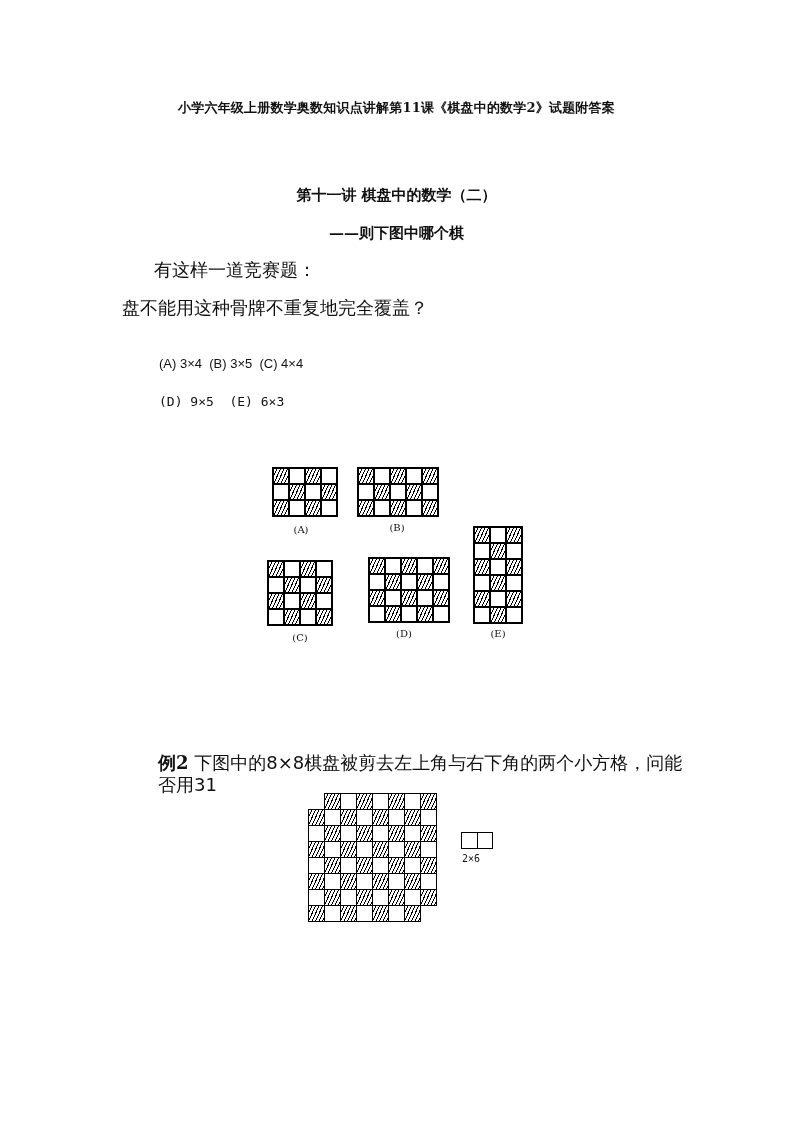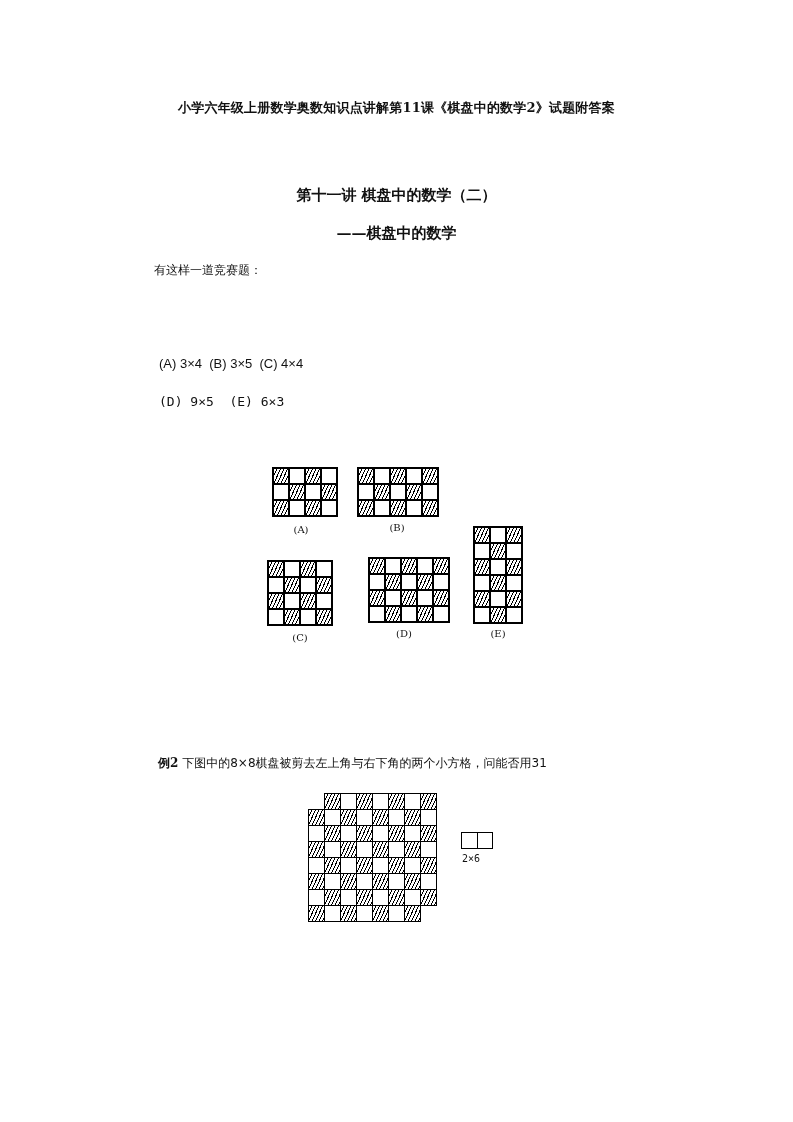--- a/index.html
+++ b/index.html
@@ -2,43 +2,44 @@
 <html><head>
 <meta charset="utf-8">
 <style>
   html, body { margin:0; padding:0; background:#ffffff; }
   body { width:793px; height:1122px; position:relative; overflow:hidden;
          font-family:"DejaVu Sans", "Liberation Sans", sans-serif; color:#111; }
   .abs { position:absolute; }
   .doc-title { left:0; width:793px; top:99px; text-align:center; font-family:"DejaVu Serif","Liberation Serif",serif; font-weight:bold; font-size:13px; letter-spacing:0.2px; }
   .lecture-title { left:0; width:793px; top:186px; text-align:center; font-weight:bold; font-size:15px; font-family:"DejaVu Serif","Liberation Serif",serif; }
   .lecture-sub { left:0; width:793px; top:224px; text-align:center; font-weight:bold; font-size:15px; font-family:"DejaVu Serif","Liberation Serif",serif; }
-  .para { font-size:12px; line-height:22px; }
+  .para { font-size:18px; line-height:22px; }
   .ex-label { font-weight:bold; font-family:"DejaVu Serif","Liberation Serif",serif; }
   .domino-inline { display:inline-block; width:16px; height:8px; border:1px solid #000; vertical-align:1px; margin:0 3px; position:relative; box-sizing:border-box;}
   .domino-inline .blk { position:absolute; left:0; top:0; width:50%; height:100%; background:#000; }
   .board { position:absolute; display:grid; border:1.5px solid #000; box-sizing:content-box; }
   .cell { border:0.5px solid #000; box-sizing:border-box; background:#fff; }
   .cell.h { background: repeating-linear-gradient(115deg, #fff 0px, #fff 2.2px, #000 2.2px, #000 3.2px); }
   .board-label { position:absolute; font-size:10px; font-family:"DejaVu Serif","Liberation Serif",serif; text-align:center; width:40px; }
   .dom21 { position:absolute; display:flex; border:1px solid #000; }
   .dom21 span { width:15px; height:15px; box-sizing:border-box; }
   .dom21 span + span { border-left:1px solid #000; }
 </style>
 </head>
 <body>
 
 <div class="abs doc-title">小学六年级上册数学奥数知识点讲解第11课《棋盘中的数学2》试题附答案</div>
 
 <div class="abs lecture-title">第十一讲  棋盘中的数学（二）</div>
-<div class="abs lecture-sub">——棋盘中的数学</div>
+<div class="abs lecture-sub">——则下图中哪个棋</div>
 
 <div class="abs para" style="left:154px; top:259px;">有这样一道竞赛题：</div>
 
 <div class="abs para" style="left:122px; top:297px; width:560px;">
+  <div>盘不能用这种骨牌不重复地完全覆盖？</div>
 </div>
 
 <div class="abs para" style="left:159px; top:353px; font-family:Liberation Sans, sans-serif; font-size:13px; white-space:pre;">(A) 3×4  (B) 3×5  (C) 4×4</div>
 <div class="abs para" style="left:159px; top:391px; font-family:'DejaVu Sans Mono','Liberation Mono',monospace; font-size:13px; white-space:pre;">(D) 9×5  (E) 6×3</div>
 
 <div id="boardA" class="board" style="left: 272px; top: 467px; grid-template-columns: repeat(4, 16px); grid-template-rows: repeat(3, 16px);">
     <div class="cell h"></div>
     <div class="cell"></div>
     <div class="cell h"></div>
     <div class="cell"></div>

